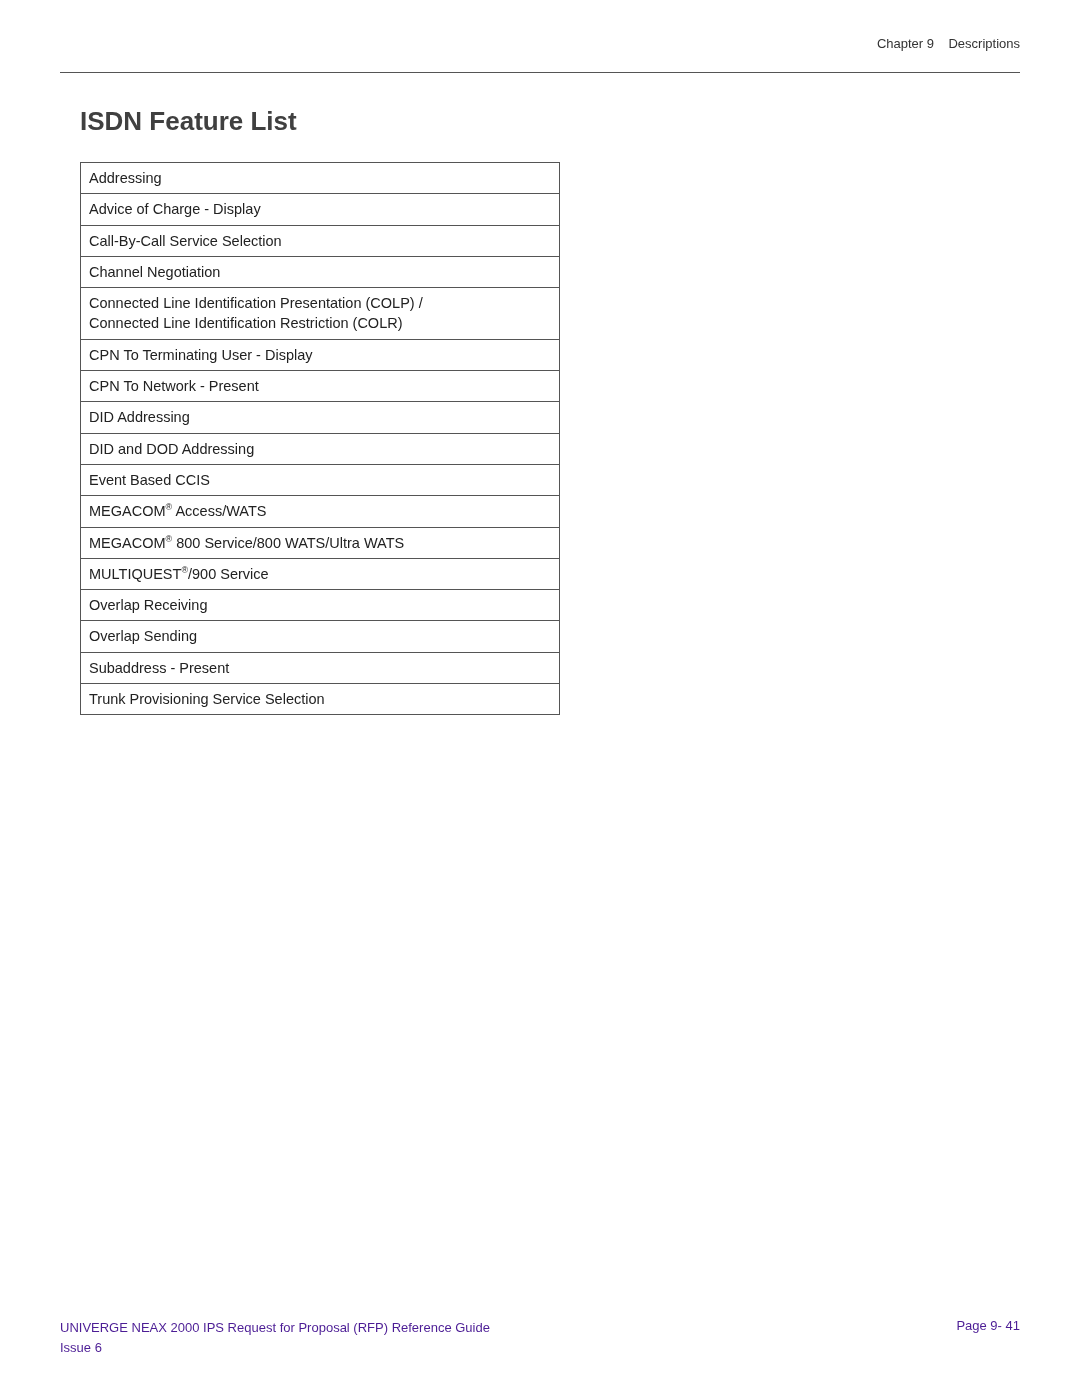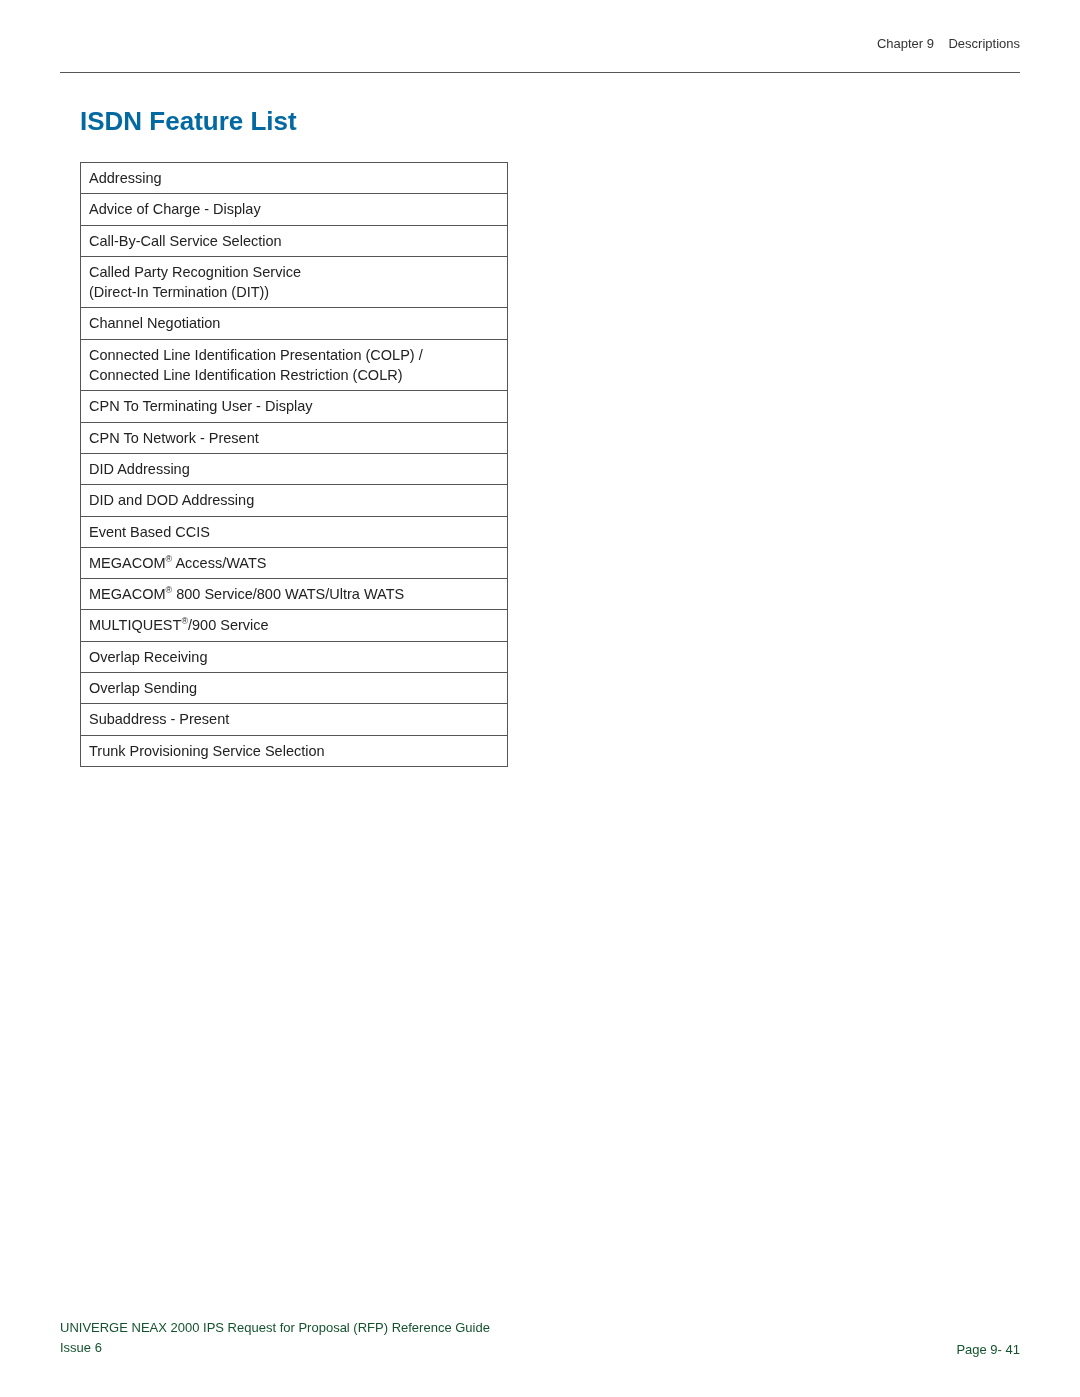--- a/index.html
+++ b/index.html
@@ -33,28 +33,28 @@
       right: 60px;
       border-top: 1.5px solid #555;
     }
 
     .page-title {
       position: absolute;
       top: 106px;
       left: 80px;
       font-size: 26px;
       font-weight: bold;
-      color: #0369a1;
+      color: #404040;
     }
 
     .table-container {
       position: absolute;
       top: 162px;
       left: 80px;
-      width: 428px;
+      width: 480px;
     }
 
     table {
       width: 100%;
       border-collapse: collapse;
       font-size: 14.5px;
     }
 
     table td {
       border: 1px solid #555;
@@ -62,23 +62,22 @@
       line-height: 1.4;
     }
 
     .footer-area {
       position: absolute;
       bottom: 40px;
       left: 60px;
       right: 60px;
       display: flex;
       justify-content: space-between;
-      align-items: flex-end;
       font-size: 13px;
-      color: #14532d;
+      color: #4c1d95;
     }
 
     .footer-left {
       line-height: 1.5;
     }
 
     .footer-right {
       text-align: right;
     }
 
@@ -103,23 +102,20 @@
   <table>
     <tbody>
       <tr>
         <td>Addressing</td>
       </tr>
       <tr>
         <td>Advice of Charge - Display</td>
       </tr>
       <tr>
         <td>Call-By-Call Service Selection</td>
-      </tr>
-      <tr>
-        <td>Called Party Recognition Service<br>(Direct-In Termination (DIT))</td>
       </tr>
       <tr>
         <td>Channel Negotiation</td>
       </tr>
       <tr>
         <td>Connected Line Identification Presentation (COLP) /<br>Connected Line Identification Restriction (COLR)</td>
       </tr>
       <tr>
         <td>CPN To Terminating User - Display</td>
       </tr>

